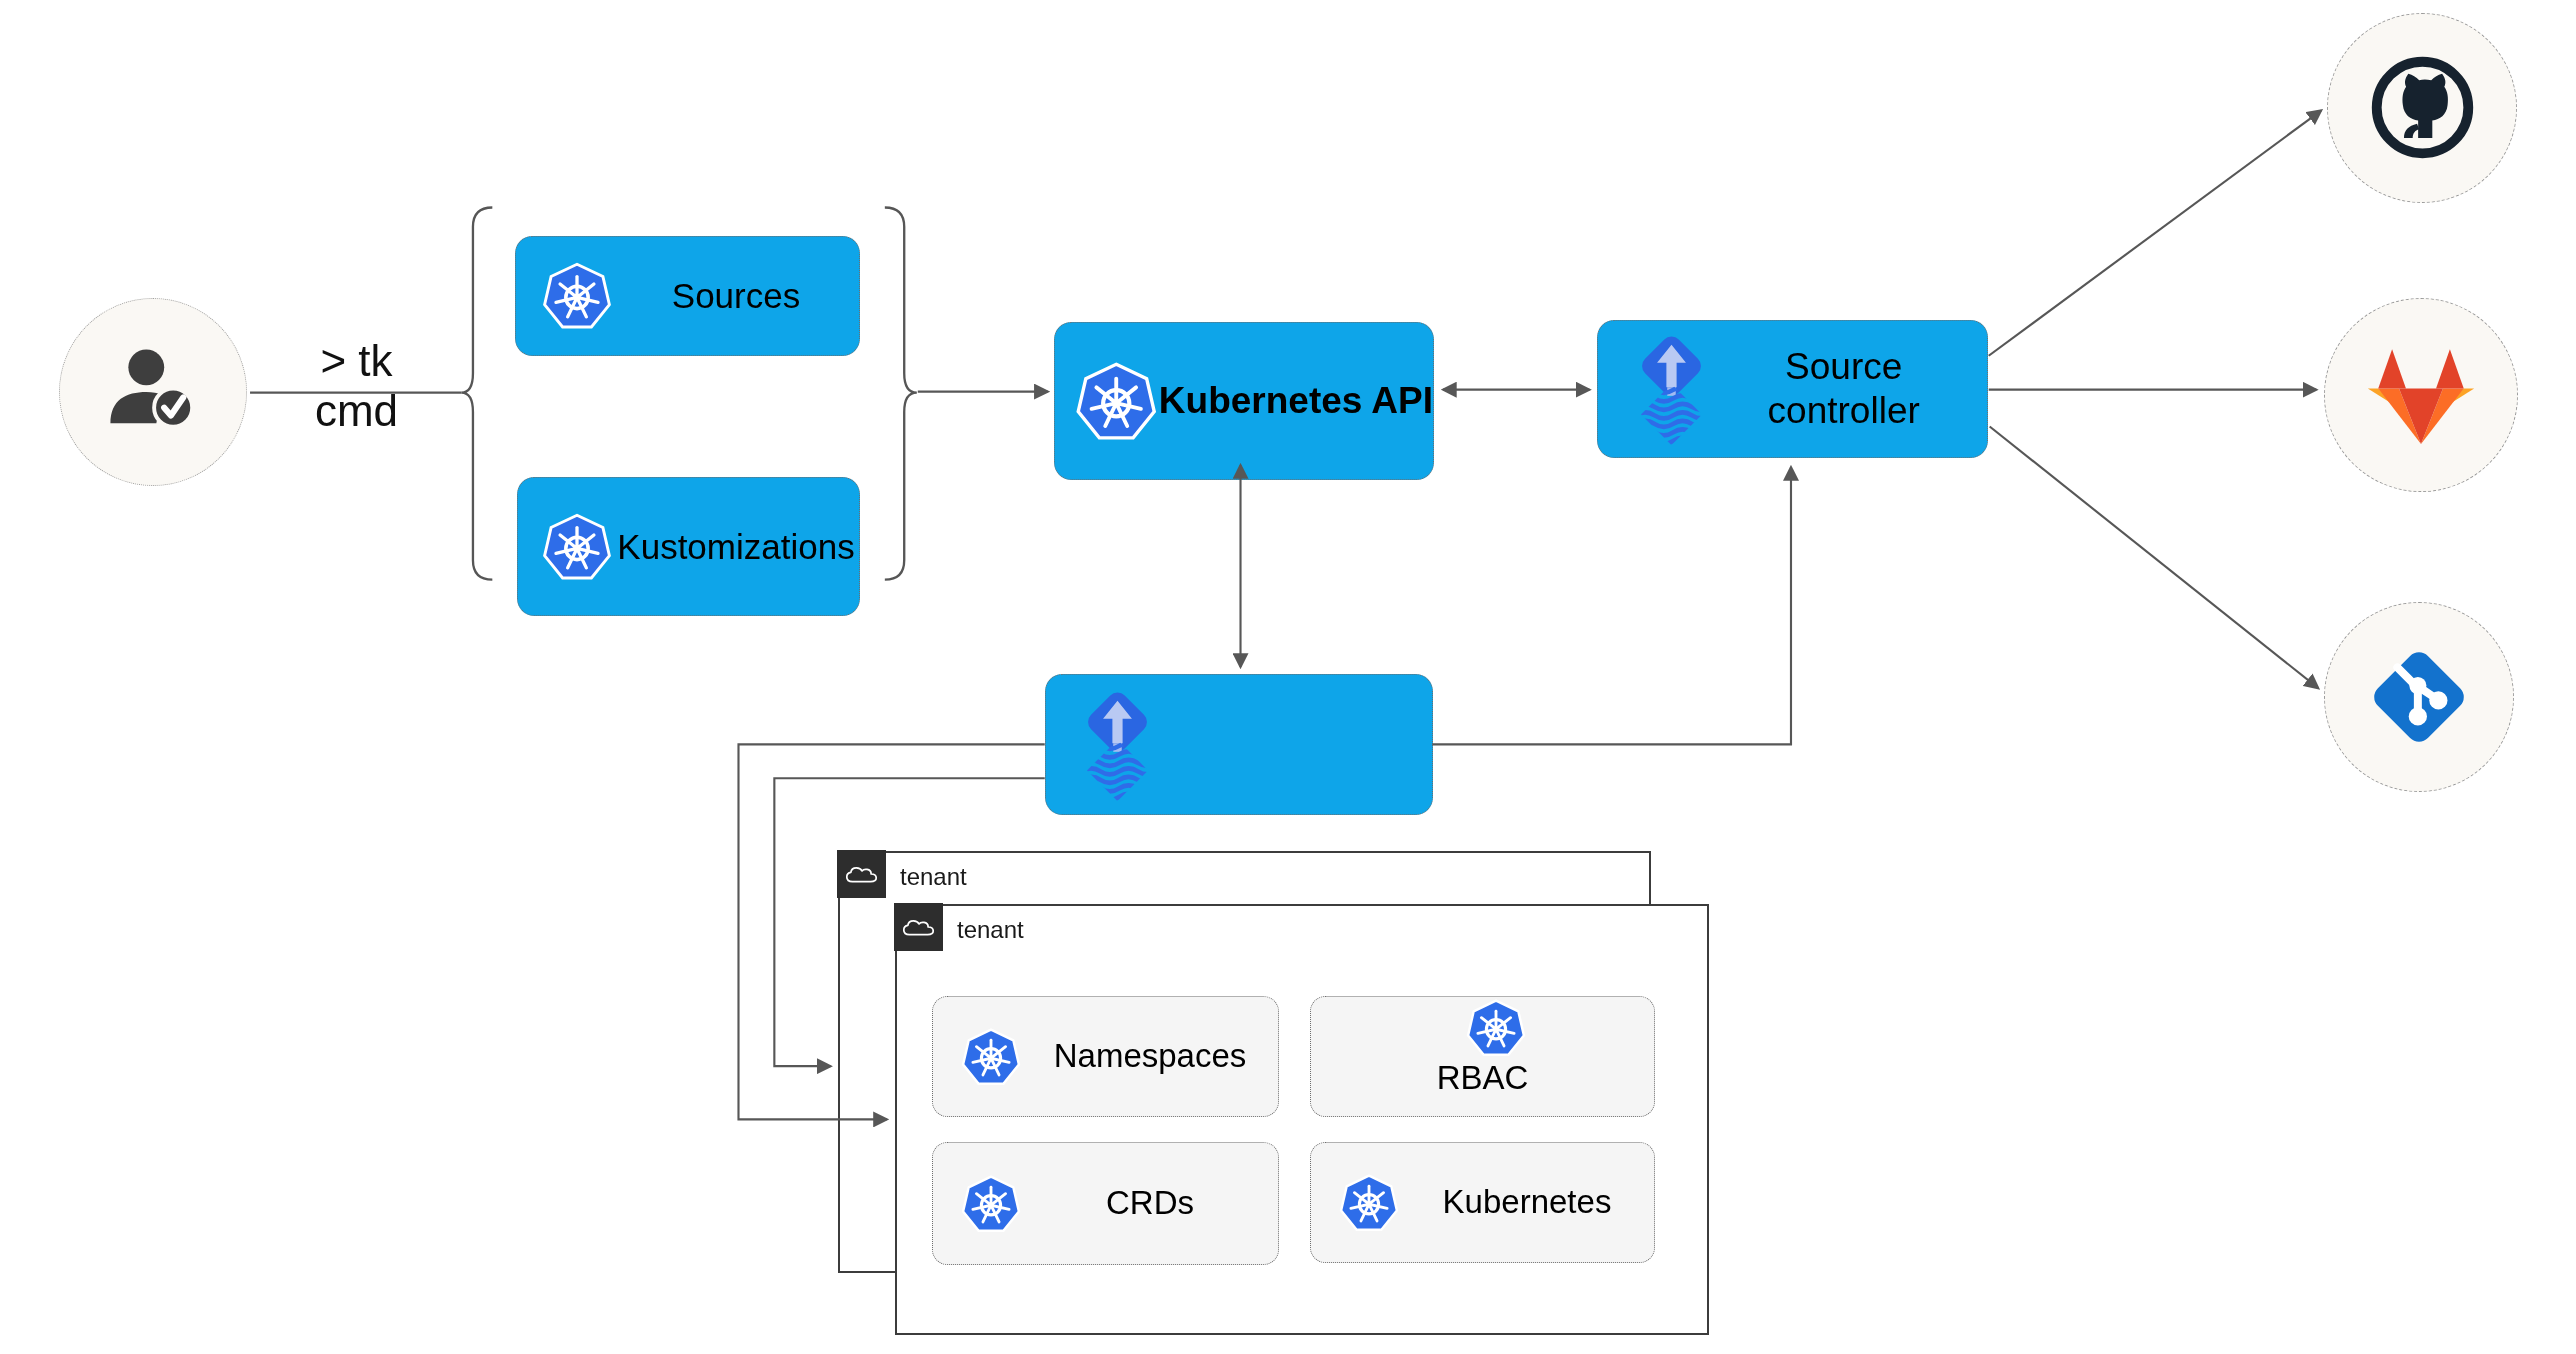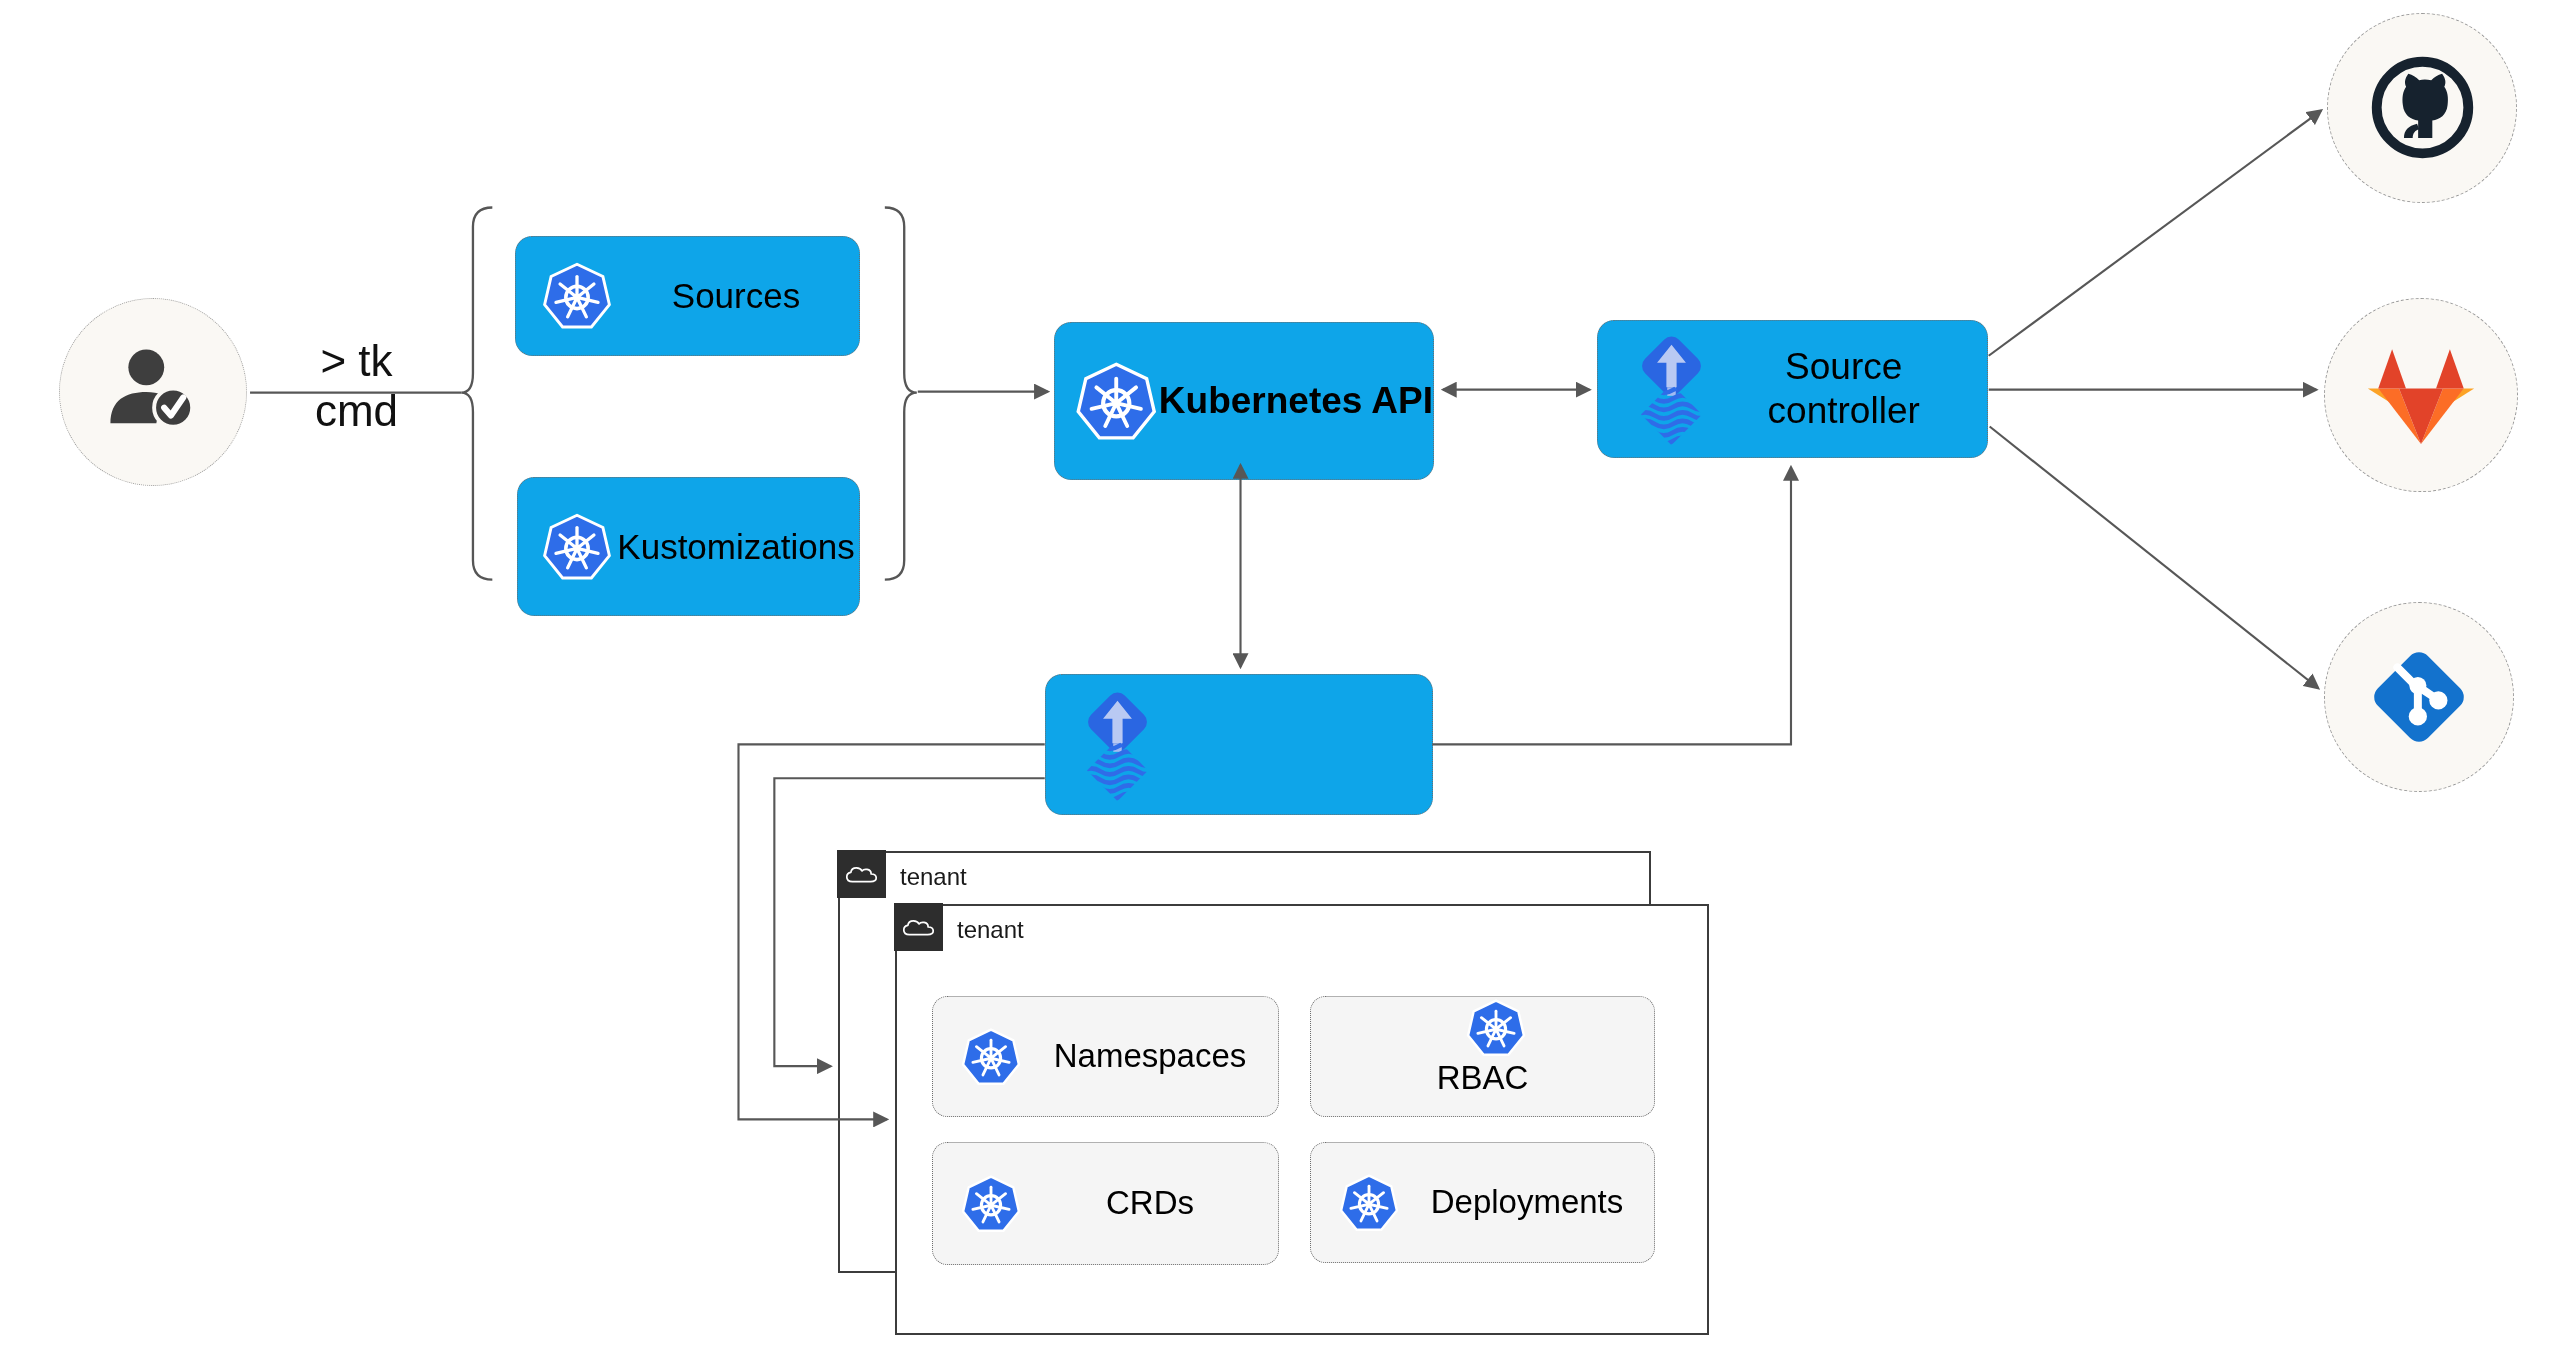--- a/index.html
+++ b/index.html
@@ -145,21 +145,21 @@
     <div class="resource" style="left:35px; top:236px; width:347px; height:123px;">
       <svg class="icon" width="62" height="62" style="margin-left:27px;" viewBox="0 0 64 64">
           <use href="#sym-k8s" xlink:href="#sym-k8s"></use>
         </svg>
       <span class="node-label nowrap">CRDs</span>
     </div>
     <div class="resource" style="left:413px; top:236px; width:345px; height:121px;">
       <svg class="icon" width="62" height="62" style="margin-left:27px;" viewBox="0 0 64 64">
           <use href="#sym-k8s" xlink:href="#sym-k8s"></use>
         </svg>
-      <span class="node-label nowrap">Deployments</span>
+      <span class="node-label nowrap">Kubernetes</span>
     </div>
   </div>
 
   <div class="circle person-circle" style="left:59px; top:298px; width:188px; height:188px;">
     <svg class="icon" width="112" height="112" viewBox="0 0 116 116">
         <use href="#sym-person" xlink:href="#sym-person"></use>
       </svg>
   </div>
   <div class="cmd-label">&gt; tk cmd</div>
 

